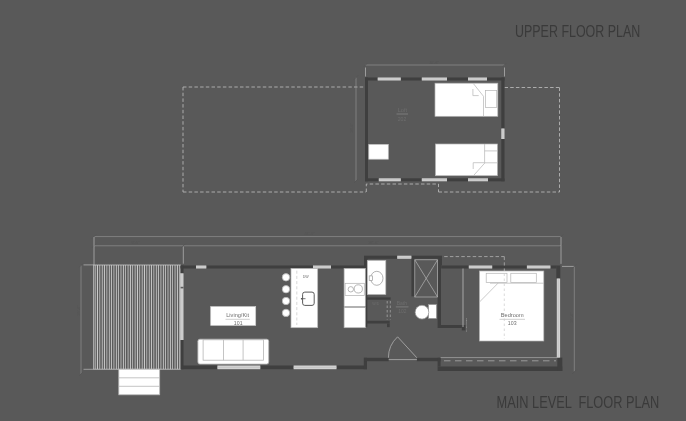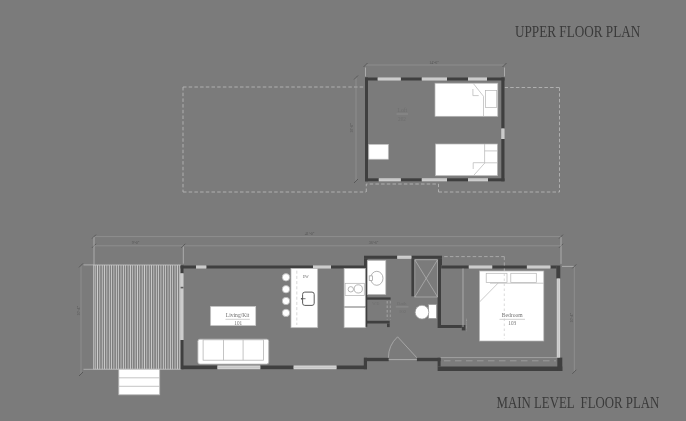--- a/index.html
+++ b/index.html
@@ -1,17 +1,17 @@
 <!DOCTYPE html>
 <html><head>
 <meta charset="utf-8">
 <style>
   html,body{margin:0;padding:0;background:#ffffff;}
-  .page{position:relative;filter:grayscale(100%);width:686px;height:421px;background:#3b82f6;overflow:hidden;
-        font-family:Liberation Serif, serif;}
+  .page{position:relative;filter:grayscale(100%);width:686px;height:421px;background:#c2410c;overflow:hidden;
+        font-family:Liberation Sans, sans-serif;}
   svg{position:absolute;left:0;top:0;}
   .title{fill:#3a3a3a;font-size:16.2px;}
   .lbl{fill:#6e6e6e;}
   .dim{fill:#555555;}
 </style>
 </head>
 <body>
 <div class="page">
 <svg width="686" height="421" viewBox="0 0 686 421">
 <defs>

